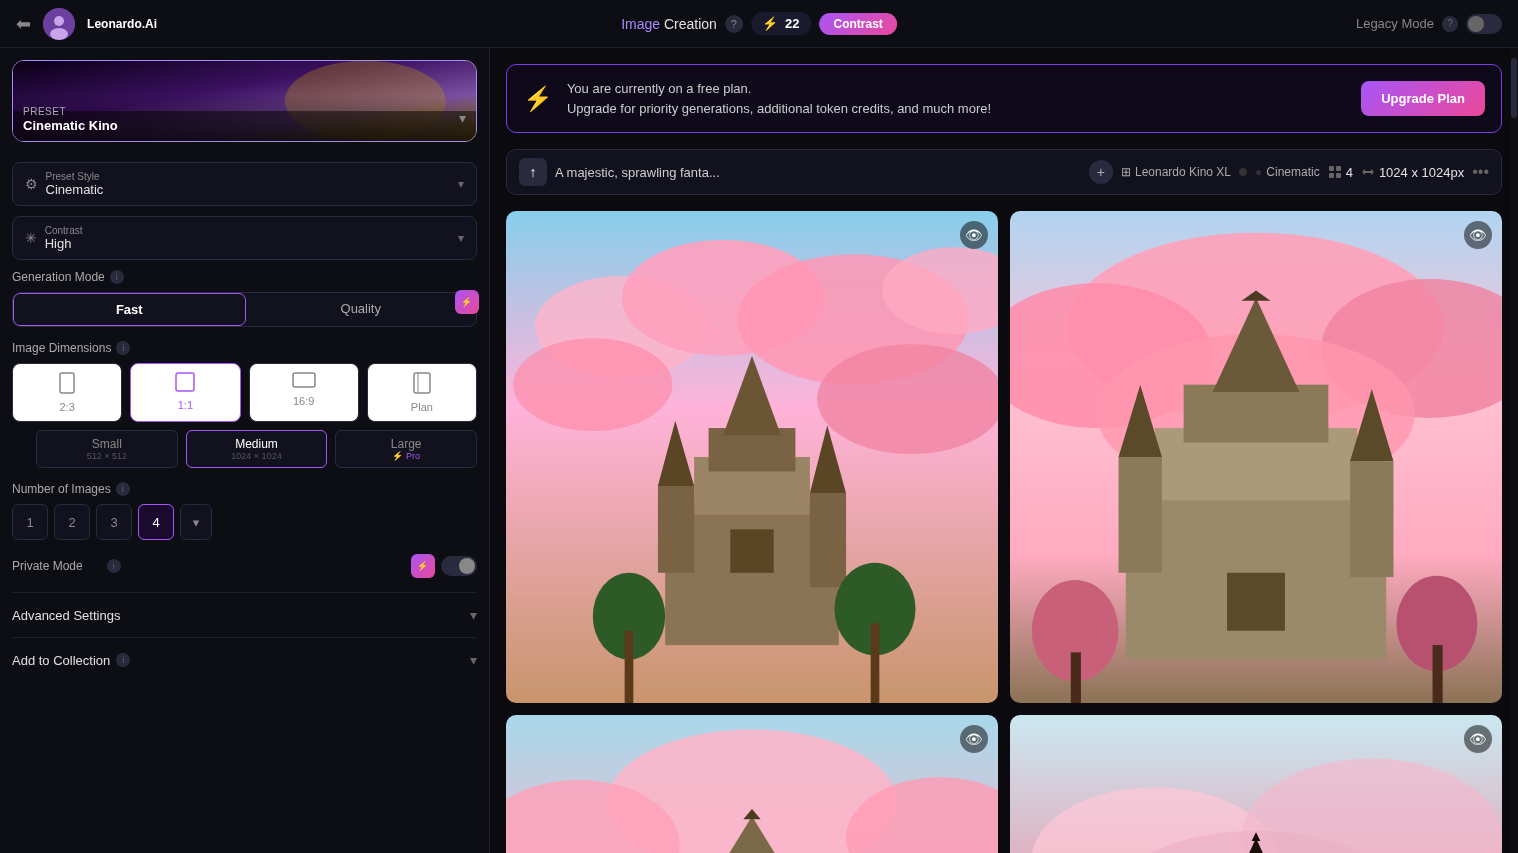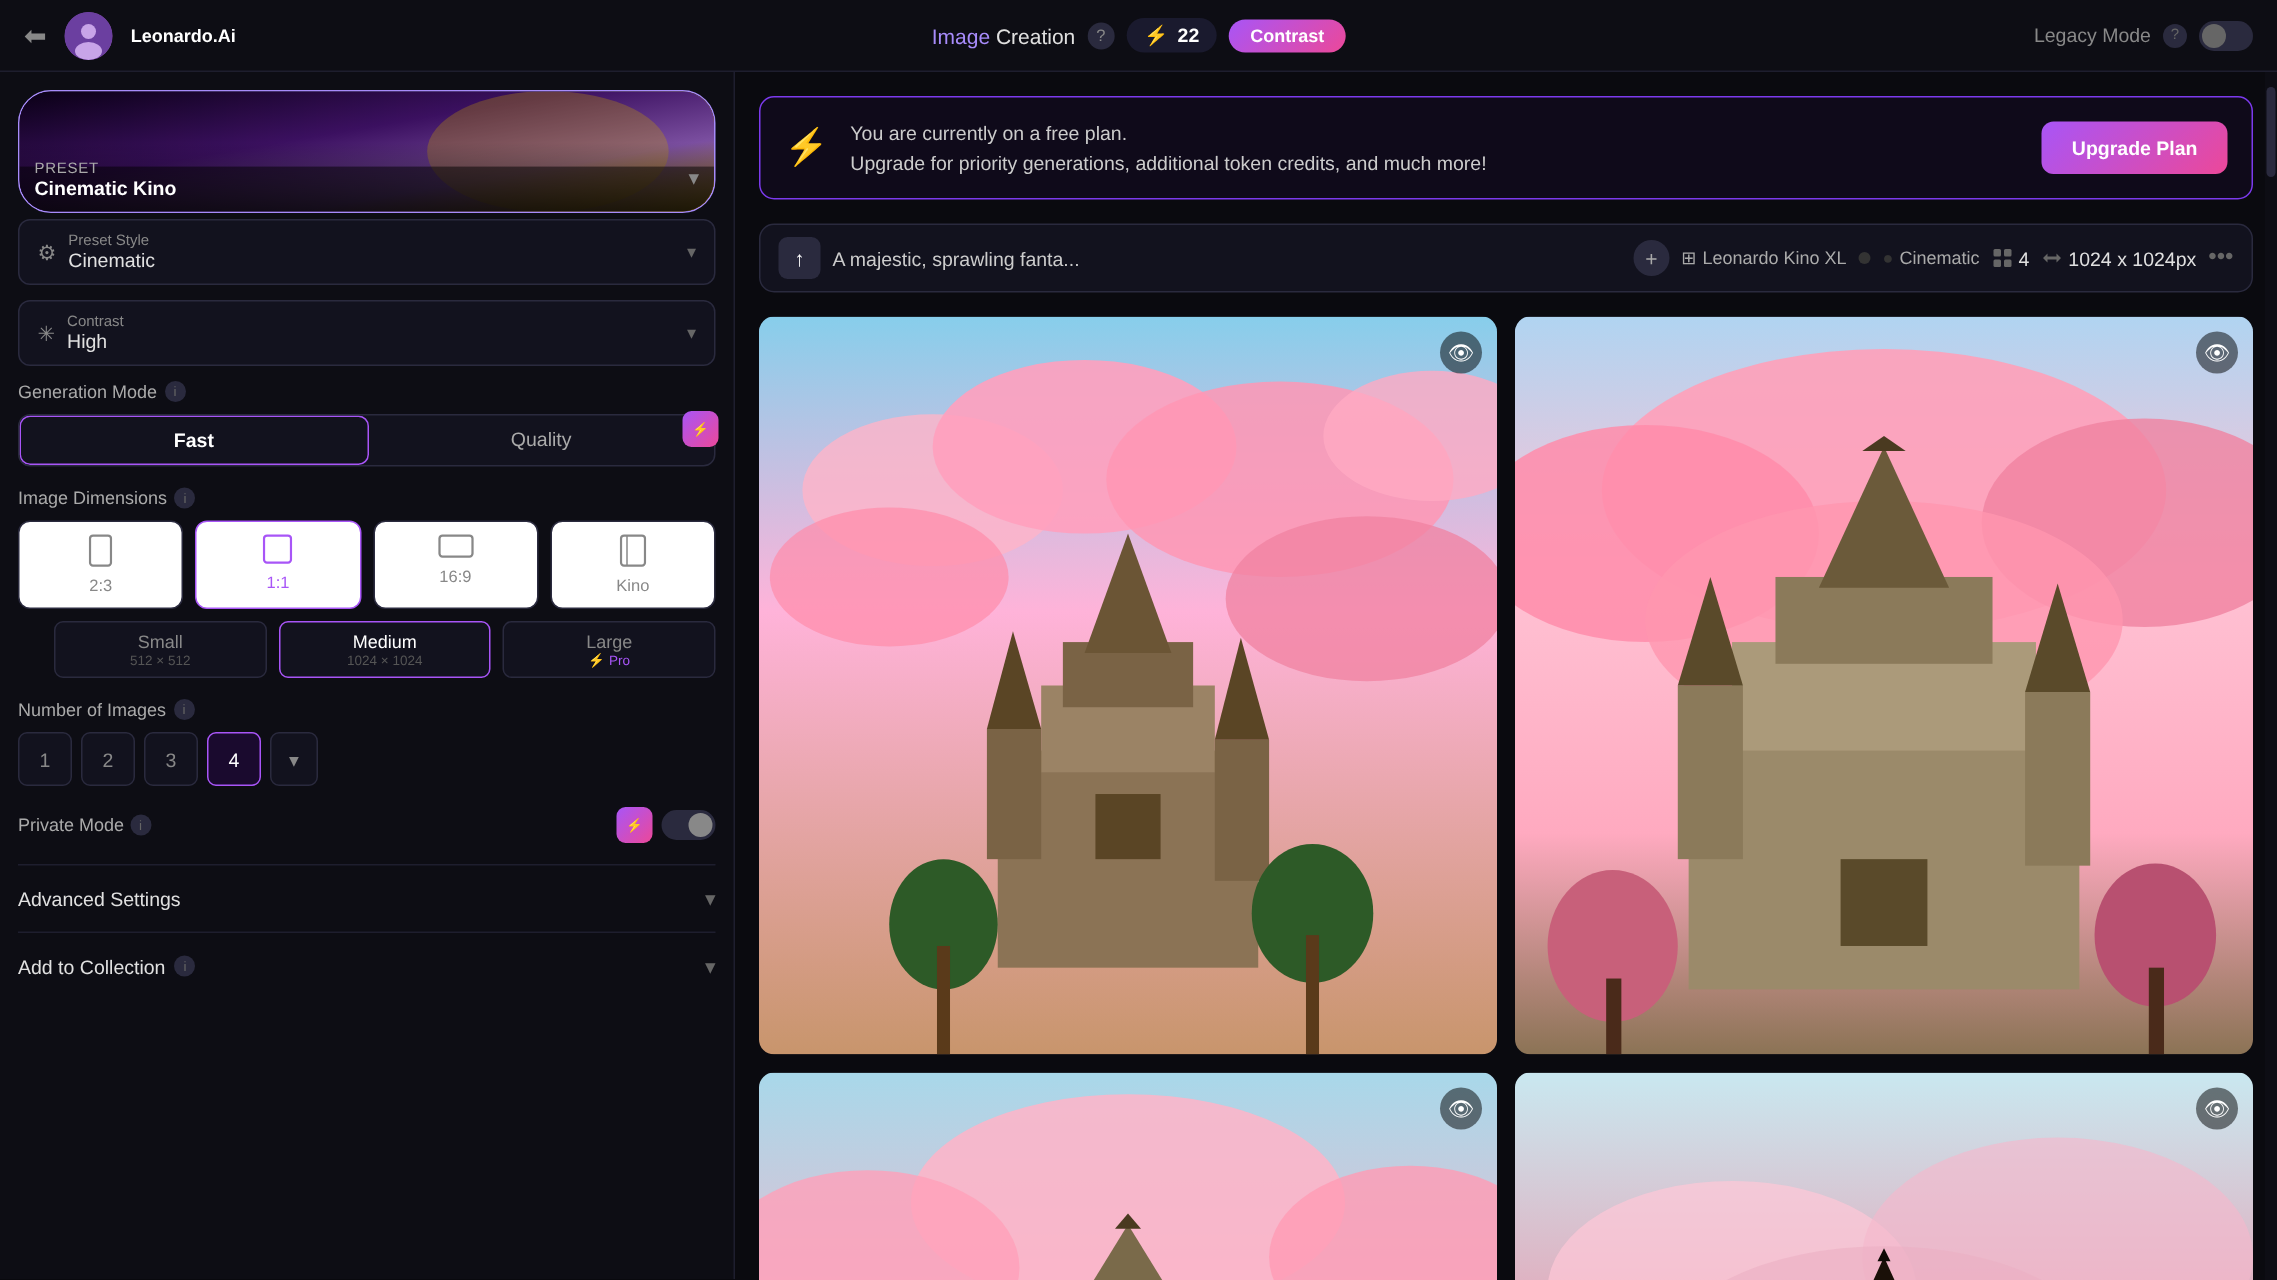--- a/index.html
+++ b/index.html
@@ -137,23 +137,23 @@
       overflow-y: auto;
       padding: 12px;
       flex-shrink: 0;
     }
     .sidebar::-webkit-scrollbar { width: 4px; }
     .sidebar::-webkit-scrollbar-track { background: #0d0d14; }
     .sidebar::-webkit-scrollbar-thumb { background: #2a2a3e; border-radius: 2px; }
 
     .preset-card {
       border: 1.5px solid #a78bfa;
-      border-radius: 22px;
+      border-radius: 12px;
       overflow: hidden;
-      margin-bottom: 4px;
+      margin-bottom: 20px;
       cursor: pointer;
     }
     .preset-img {
       width: 100%;
       height: 80px;
       background: linear-gradient(135deg, #1a0a2e 0%, #2d1060 30%, #6b3fa0 60%, #c4a000 100%);
       position: relative;
     }
     .preset-img-overlay {
       position: absolute;
@@ -363,21 +363,21 @@
     
     .private-mode {
       display: flex;
       align-items: center;
       justify-content: space-between;
       margin-bottom: 14px;
     }
     .private-label {
       display: flex;
       align-items: center;
-      gap: 4px;
+      gap: 24px;
       color: #aaa;
       font-size: 12px;
     }
     .private-controls {
       display: flex;
       align-items: center;
       gap: 6px;
     }
     .toggle-on {
       width: 36px; height: 20px;
@@ -704,21 +704,21 @@
           </span>
           <span>16:9</span>
         </div>
         <div class="dim-btn">
           <span class="dim-icon">
             <svg width="18" height="22" viewBox="0 0 18 22">
                 <rect x="1" y="1" width="16" height="20" rx="2" fill="none" stroke="#888" stroke-width="1.5"></rect>
                 <line x1="5" y1="1" x2="5" y2="21" stroke="#888" stroke-width="1"></line>
               </svg>
           </span>
-          <span>Kino</span>
+          <span>Plan</span>
         </div>
       </div>
       <div class="size-btns">
         <div class="size-btn">
           <span>Small</span>
           <span class="size-sub">512 × 512</span>
         </div>
         <div class="size-btn active">
           <span>Medium</span>
           <span class="size-sub">1024 × 1024</span>

